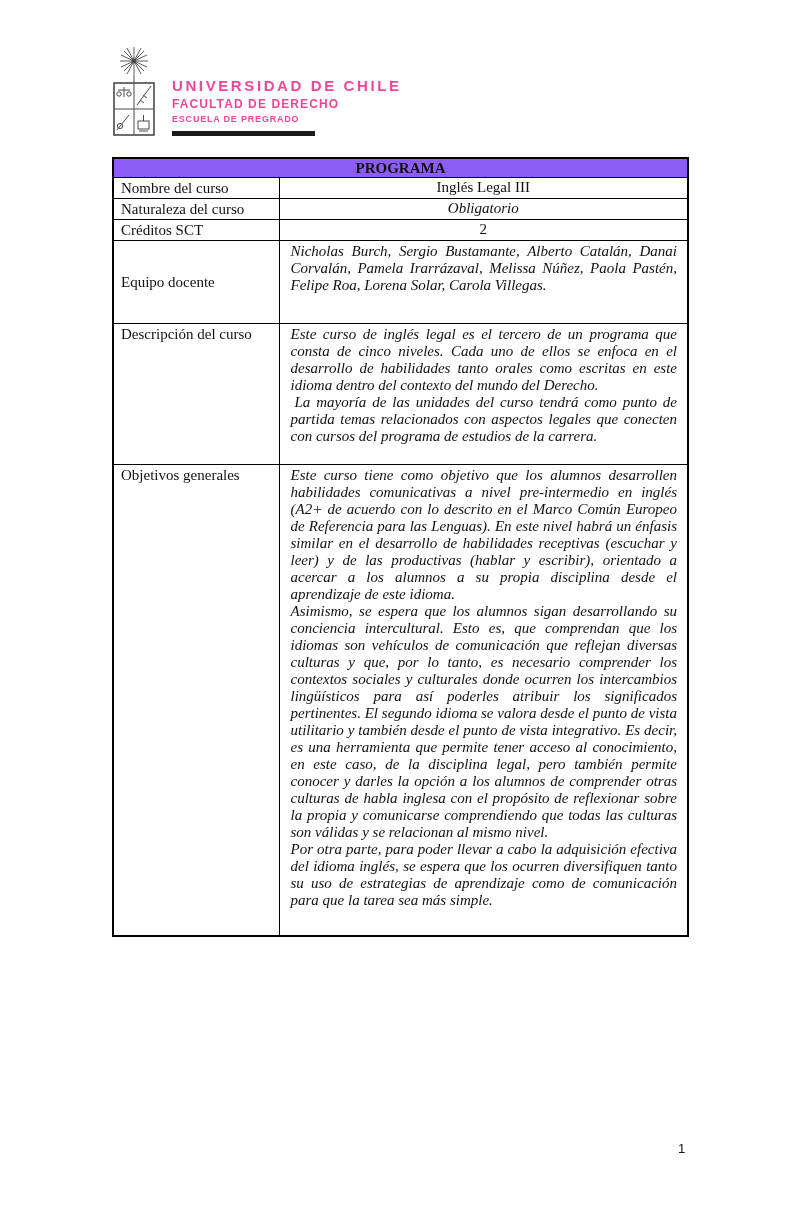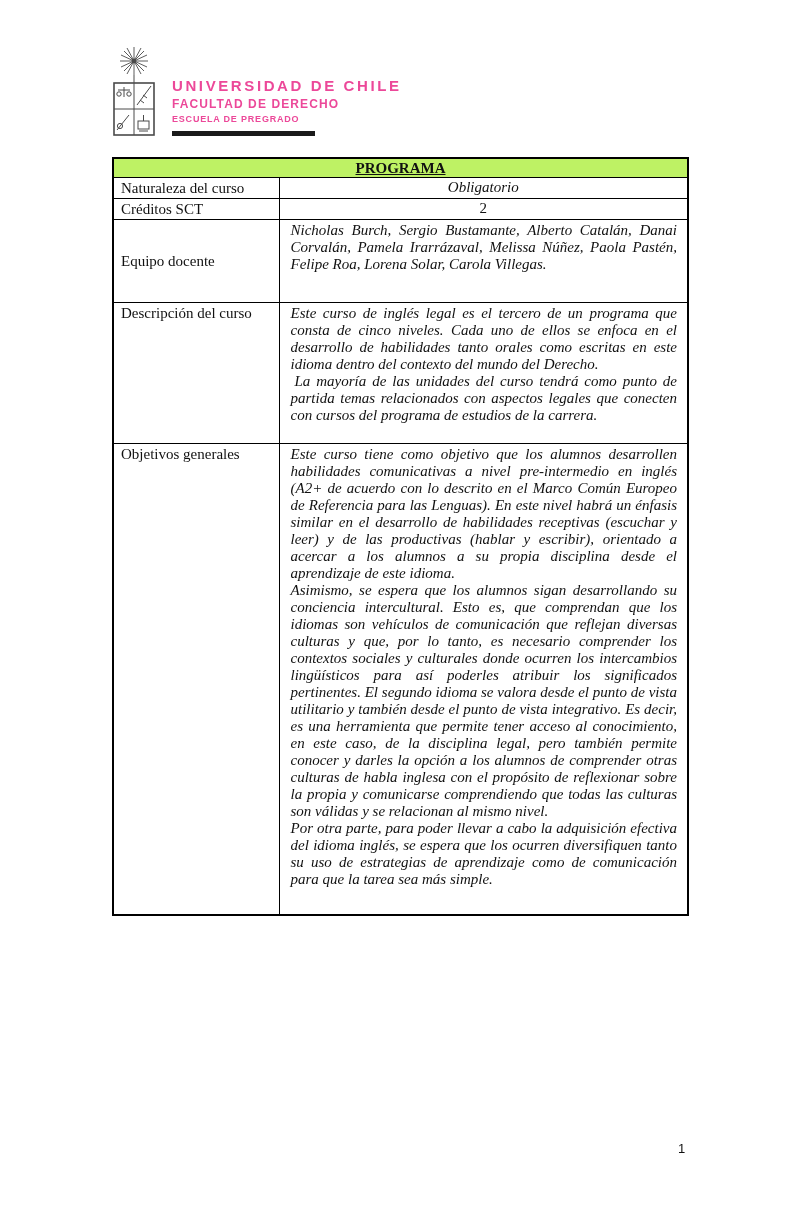--- a/index.html
+++ b/index.html
@@ -67,27 +67,26 @@
   }
   .program-table td {
     border: 1.5px solid #000;
     font-size: 15px;
     line-height: 17px;
     vertical-align: top;
     padding: 1px 7px;
     overflow: hidden;
   }
   .t-title {
-    background: #bef264;
+    background: #8b5cf6;
     text-align: center;
     font-weight: bold;
     height: 18px;
     vertical-align: middle !important;
     padding: 0 !important;
-    text-decoration: underline;
   }
   .col-label { width: 166px; }
   .lbl { padding-top: 2px !important; }
   .val-center { text-align: center; }
   .italic { font-style: italic; margin-left: 33px; }
   .val-just {
     text-align: justify;
     font-style: italic;
     padding: 2px 10px 2px 11px !important;
   }
@@ -167,20 +166,24 @@
   <table class="program-table">
     <colgroup>
         <col class="col-label">
         <col>
       </colgroup>
     <tbody>
         <tr>
       <td colspan="2" class="t-title">PROGRAMA</td>
     </tr>
     <tr>
+      <td class="lbl h-simple">Nombre del curso</td>
+      <td class="val-center h-simple">Inglés Legal III</td>
+    </tr>
+    <tr>
       <td class="lbl h-simple">Naturaleza del curso</td>
       <td class="val-center italic h-simple">Obligatorio</td>
     </tr>
     <tr>
       <td class="lbl h-cred">Créditos SCT</td>
       <td class="val-center h-cred">2</td>
     </tr>
     <tr>
       <td class="lbl h-equipo" style="vertical-align: middle;">Equipo docente</td>
       <td class="val-just lh-wide h-equipo">Nicholas Burch, Sergio Bustamante, Alberto Catalán, Danai Corvalán, Pamela Irarrázaval, Melissa Núñez, Paola Pastén, Felipe Roa, Lorena Solar, Carola Villegas.</td>

